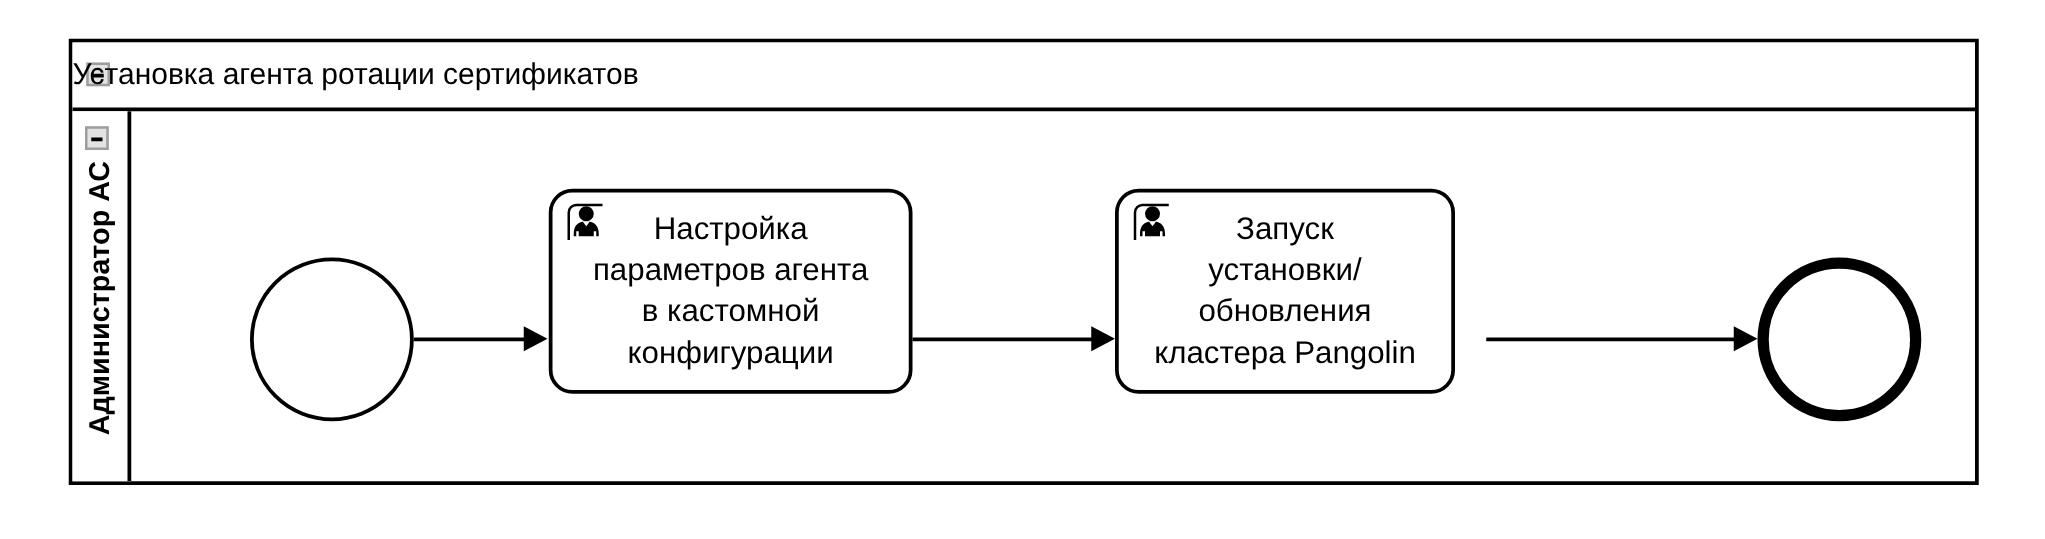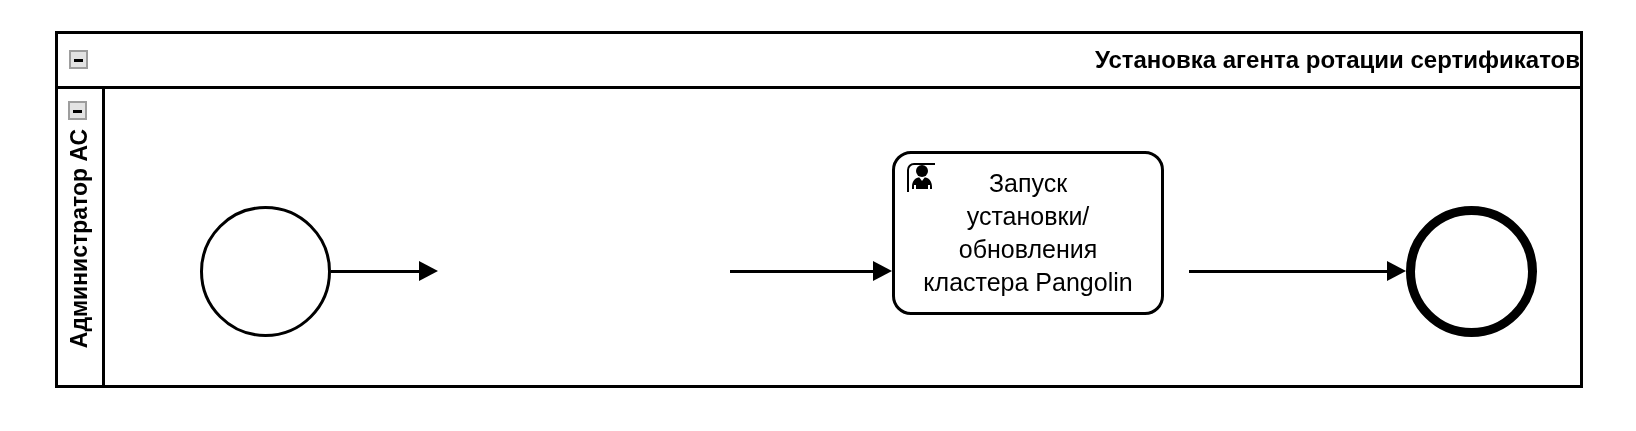--- a/index.html
+++ b/index.html
@@ -37,23 +37,23 @@
     box-sizing: border-box;
     background: #ffffff;
   }
   .pool-title {
     position: absolute;
     left: 0;
     right: 0;
     top: 0;
     height: 52px;
     line-height: 52px;
-    text-align: right;
+    text-align: left;
     font-size: 24px;
-    font-weight: bold;
+    font-weight: normal;
     color: #000000;
     white-space: nowrap;
   }
 
   
   .minus-box {
     width: 19px;
     height: 19px;
     box-sizing: border-box;
     border: 2px solid #9d9d9d;
@@ -224,20 +224,32 @@
         <div class="minus-box lane-collapse"></div>
       </div>
 
       <div class="lane-body">
 
         <div class="event event-start"></div>
 
         <div class="flow flow-1"></div>
         <div class="arrow-head arrow-1"></div>
 
+        <div class="task task-1">
+          <svg class="task-icon" viewBox="0 0 36 32">
+            <path d="M4 31 L4 9 A7 7 0 0 1 11 2 L32 2 L32 4 L11 4 A5 5 0 0 0 6 9 L6 31 Z" fill="#000"></path>
+            <circle cx="19" cy="10" r="6" fill="#000"></circle>
+            <path d="M19 16 C12 16 9 20 9 26 L9 28 L11 28 L11 24 L13 24 L13 28 L25 28 L25 24 L27 24 L27 28 L29 28 L29 26 C29 20 26 16 19 16 Z" fill="#000"></path>
+            <path d="M16 16 L19 20 L22 16 Z" fill="#fff"></path>
+          </svg>
+          <div class="task-label">Настройка
+параметров агента
+в кастомной
+конфигурации</div>
+        </div>
 
         <div class="flow flow-2"></div>
         <div class="arrow-head arrow-2"></div>
 
         <div class="task task-2">
           <svg class="task-icon" viewBox="0 0 36 32">
             <path d="M4 31 L4 9 A7 7 0 0 1 11 2 L32 2 L32 4 L11 4 A5 5 0 0 0 6 9 L6 31 Z" fill="#000"></path>
             <circle cx="19" cy="10" r="6" fill="#000"></circle>
             <path d="M19 16 C12 16 9 20 9 26 L9 28 L11 28 L11 24 L13 24 L13 28 L25 28 L25 24 L27 24 L27 28 L29 28 L29 26 C29 20 26 16 19 16 Z" fill="#000"></path>
             <path d="M16 16 L19 20 L22 16 Z" fill="#fff"></path>

